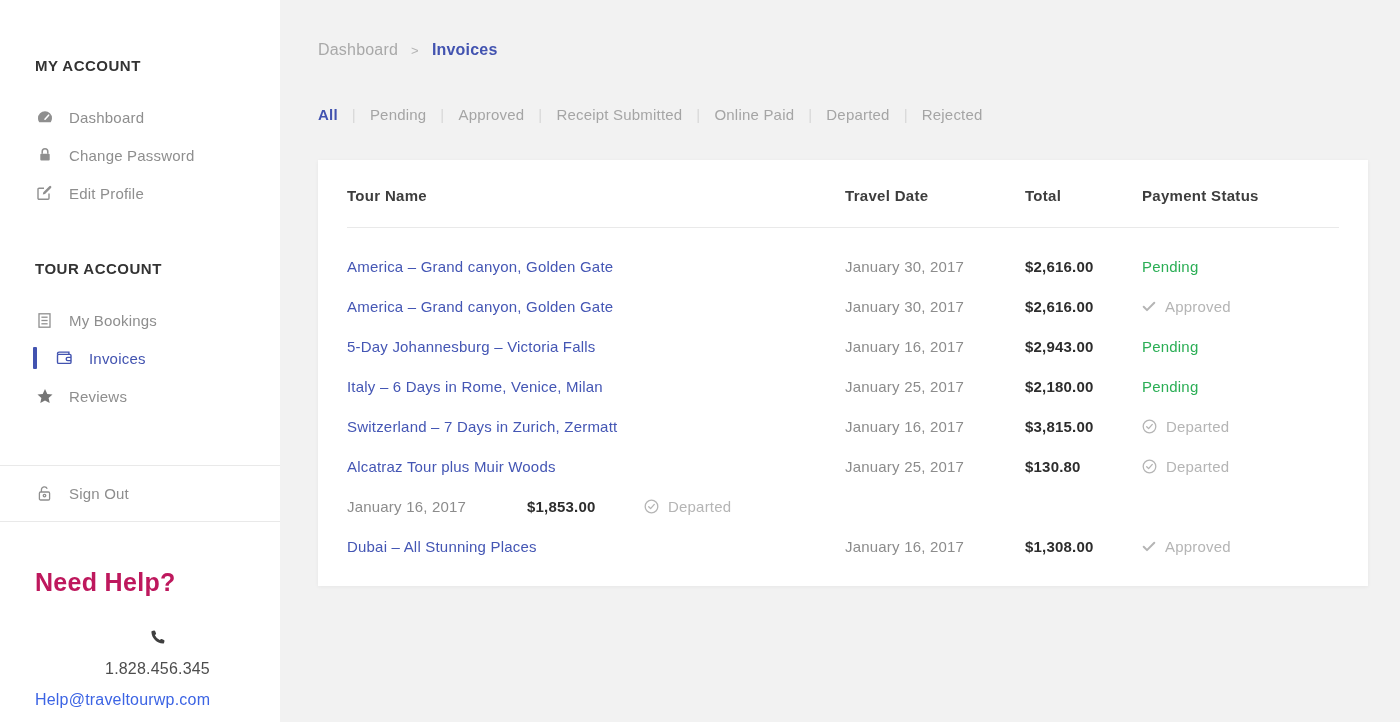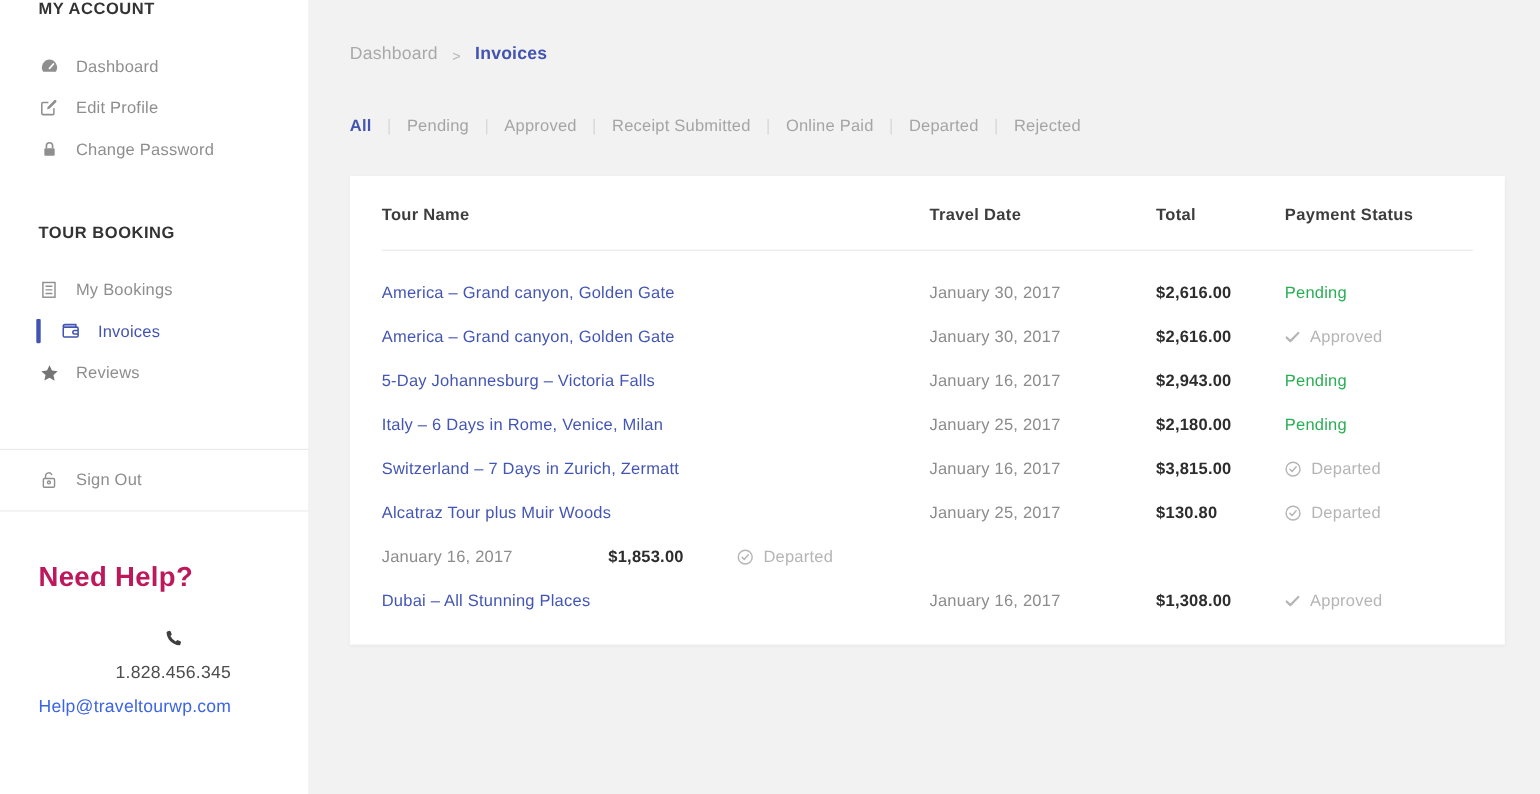--- a/index.html
+++ b/index.html
@@ -3,21 +3,21 @@
 <meta charset="utf-8">
 <style>
   * { margin:0; padding:0; box-sizing:border-box; }
   html,body { width:1400px; height:722px; overflow:hidden; }
   body { font-family:"Liberation Sans", sans-serif; background:#f2f2f2; letter-spacing:.2px; }
   a { text-decoration:none; }
 
   
   .sidebar { position:absolute; left:0; top:0; width:280px; height:722px; background:#ffffff; padding-left:35px; }
   .section-title { font-size:15px; font-weight:700; color:#333333; letter-spacing:.5px; }
-  .t-myaccount { margin-bottom:24px; }
+  .t-myaccount { margin-top:57px; margin-bottom:24px; }
   .t-tourbooking { margin-top:48px; margin-bottom:24px; }
   .side-item { display:flex; align-items:center; height:38px; gap:15px; font-size:15px; color:#8e8e8e; cursor:pointer; }
   .s-icon { width:19px; display:flex; justify-content:center; align-items:center; }
   .side-item.active { color:#4253b0; font-weight:400; }
   .active-bar { width:4px; height:22px; background:#4253b0; margin-left:-2px; margin-right:3px; border-radius:1px; }
   .side-divider { width:280px; height:1px; background:#e9e9e9; margin-left:-35px; }
   .d1 { margin-top:50px; }
   .signout-wrap { height:55px; display:flex; align-items:center; }
   .need-help { margin-top:46px; font-size:25px; font-weight:800; color:#be185d; letter-spacing:.3px; }
   .phone-row { margin-top:32px; display:flex; align-items:center; gap:15px; font-size:16px; color:#4d4d4d;flex-direction:column; }
@@ -35,21 +35,21 @@
   .tab.active { color:#4253b0; font-weight:600; }
   .tab-sep { color:#d8d8d8; }
 
   .card { margin-top:37px; width:1050px; height:426px; background:#ffffff; box-shadow:0 1px 4px rgba(0,0,0,.05); padding:0 29px; }
   .thead { display:flex; align-items:center; height:68px; padding-top:4px; border-bottom:1px solid #e9e9e9; font-size:15px; font-weight:700; color:#3d3d3d; }
   .thead .hcell { letter-spacing:.3px; }
   .trows { padding-top:18px; }
   .trow { display:flex; align-items:center; height:40px; font-size:15px; }
   .col-tour { width:498px; }
   .col-date { width:180px; }
-  .col-total { width:117px;margin-left:26px; }
+  .col-total { width:117px; }
   .col-status { flex:1; }
   .trow .col-tour a { color:#4456b4; cursor:pointer; }
   .trow .col-date { color:#8c8c8c; }
   .trow .col-total { font-weight:700; color:#2d2d2d; }
   .trow .col-status { display:flex; align-items:center; gap:9px; }
   .trow .col-status.pending { color:#2aae55; }
   .trow .col-status.approved, .trow .col-status.departed { color:#b5b5b5; }
   .st-icon { display:flex; align-items:center; }
 </style>
 </head>
@@ -64,39 +64,39 @@
       <svg width="18" height="16" viewBox="0 0 18 16">
           <path d="M9 2.2a7 7 0 0 0-7 7c0 1.5.47 2.9 1.27 4h11.46A6.97 6.97 0 0 0 16 9.2a7 7 0 0 0-7-7z" fill="#8f8f8f"></path>
           <line x1="9" y1="10.2" x2="12.6" y2="6.2" stroke="#fff" stroke-width="1.6" stroke-linecap="round"></line>
         </svg>
     </span>
     <span>Dashboard</span>
   </div>
 
   <div class="side-item">
     <span class="s-icon">
+      <svg width="14" height="16" viewBox="0 0 14 16">
+          <path d="M4.2 6.8V4.6a2.8 2.8 0 0 1 5.6 0v2.2" fill="none" stroke="#8f8f8f" stroke-width="1.5"></path>
+          <rect x="2.3" y="6.8" width="9.4" height="6.8" rx="1" fill="#8f8f8f"></rect>
+        </svg>
+    </span>
+    <span>Change Password</span>
+  </div>
+
+  <div class="side-item">
+    <span class="s-icon">
       <svg width="17" height="16" viewBox="0 0 17 16">
           <path d="M13 8.5v4.7a1 1 0 0 1-1 1H3a1 1 0 0 1-1-1v-9a1 1 0 0 1 1-1h5" fill="none" stroke="#8f8f8f" stroke-width="1.4"></path>
           <path d="M6.8 9.4l.5-2.2 6-6a1.2 1.2 0 0 1 1.7 1.7l-6 6-2.2.5z" fill="#8f8f8f"></path>
         </svg>
     </span>
     <span>Edit Profile</span>
   </div>
 
-  <div class="side-item">
-    <span class="s-icon">
-      <svg width="14" height="16" viewBox="0 0 14 16">
-          <path d="M4.2 6.8V4.6a2.8 2.8 0 0 1 5.6 0v2.2" fill="none" stroke="#8f8f8f" stroke-width="1.5"></path>
-          <rect x="2.3" y="6.8" width="9.4" height="6.8" rx="1" fill="#8f8f8f"></rect>
-        </svg>
-    </span>
-    <span>Change Password</span>
-  </div>
-
-  <div class="section-title t-tourbooking">TOUR BOOKING</div>
+  <div class="section-title t-tourbooking">TOUR ACCOUNT</div>
 
   <div class="side-item">
     <span class="s-icon">
       <svg width="15" height="17" viewBox="0 0 15 17" fill="none" stroke="#8f8f8f" stroke-width="1.3">
           <rect x="2" y="1.8" width="11" height="13.4"></rect>
           <line x1="4.4" y1="5.2" x2="10.6" y2="5.2"></line>
           <line x1="4.4" y1="8.5" x2="10.6" y2="8.5"></line>
           <line x1="4.4" y1="11.8" x2="10.6" y2="11.8"></line>
         </svg>
     </span>

